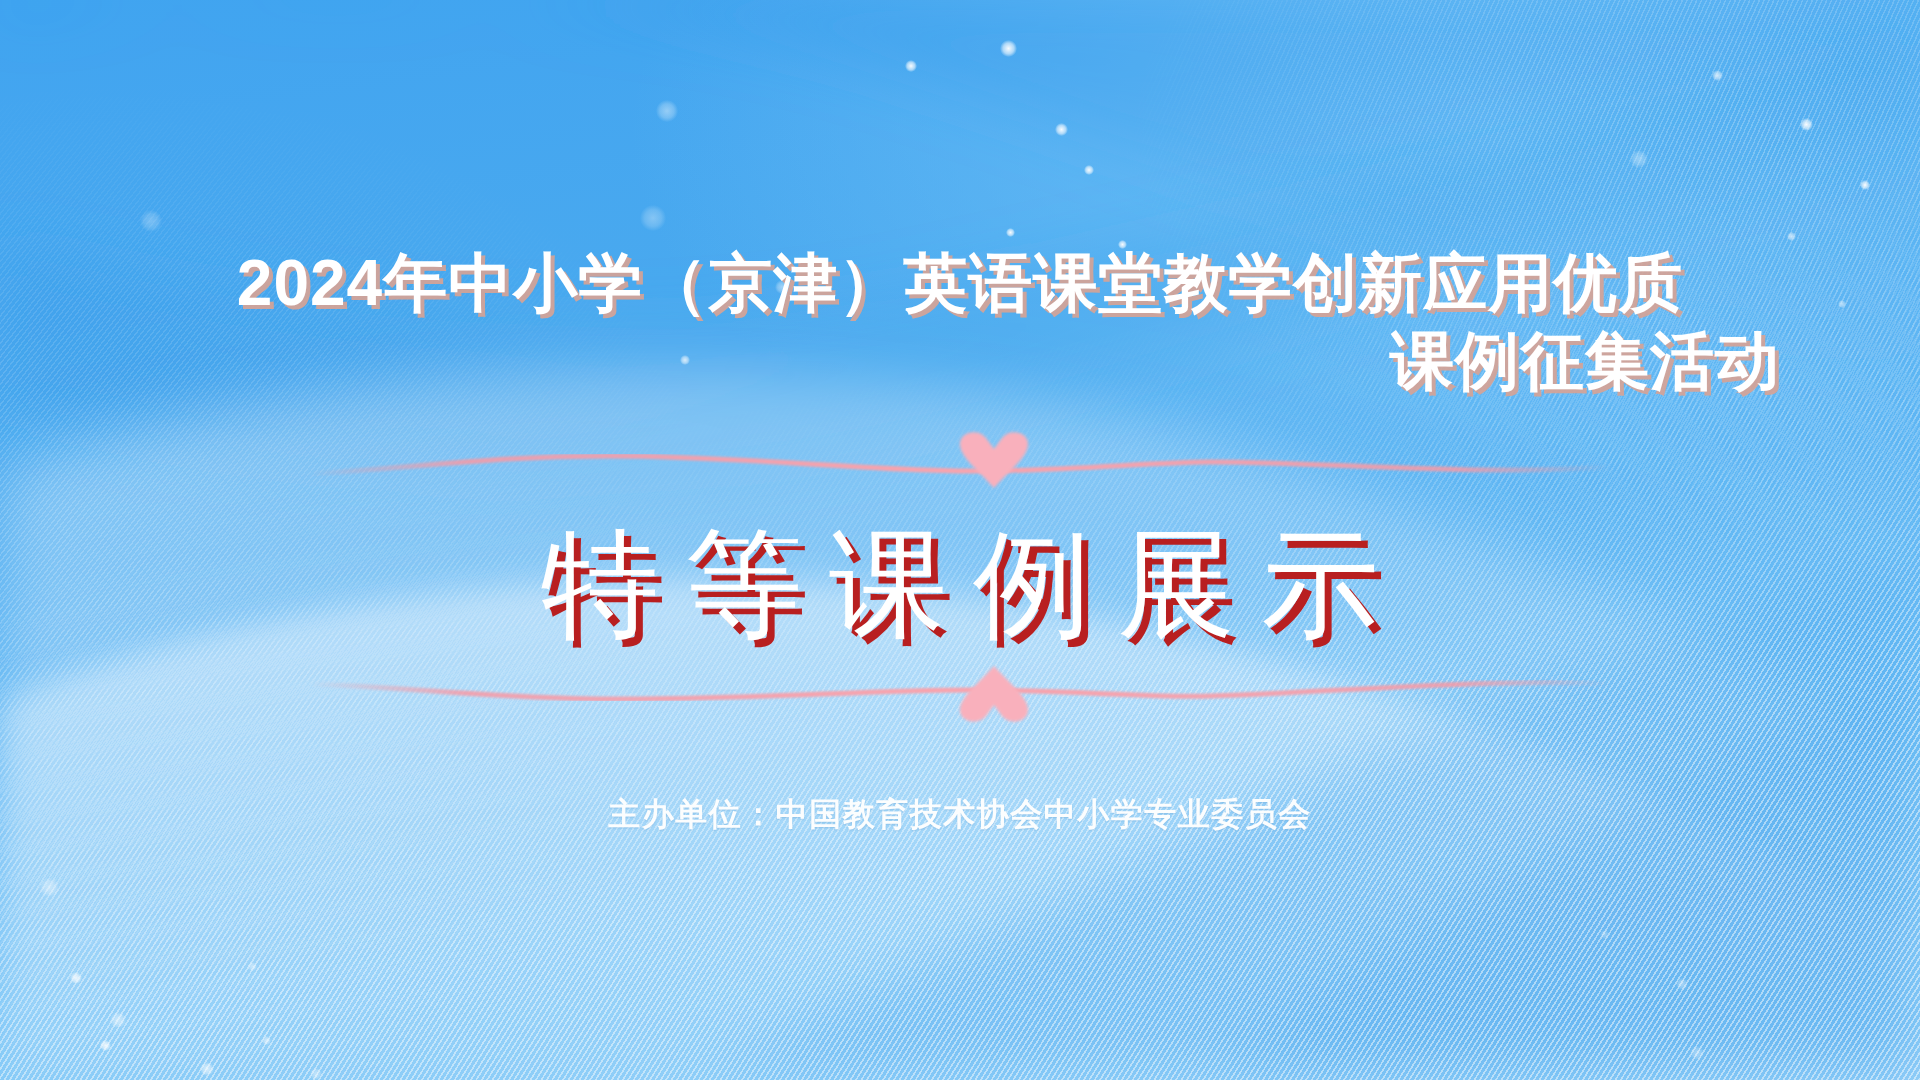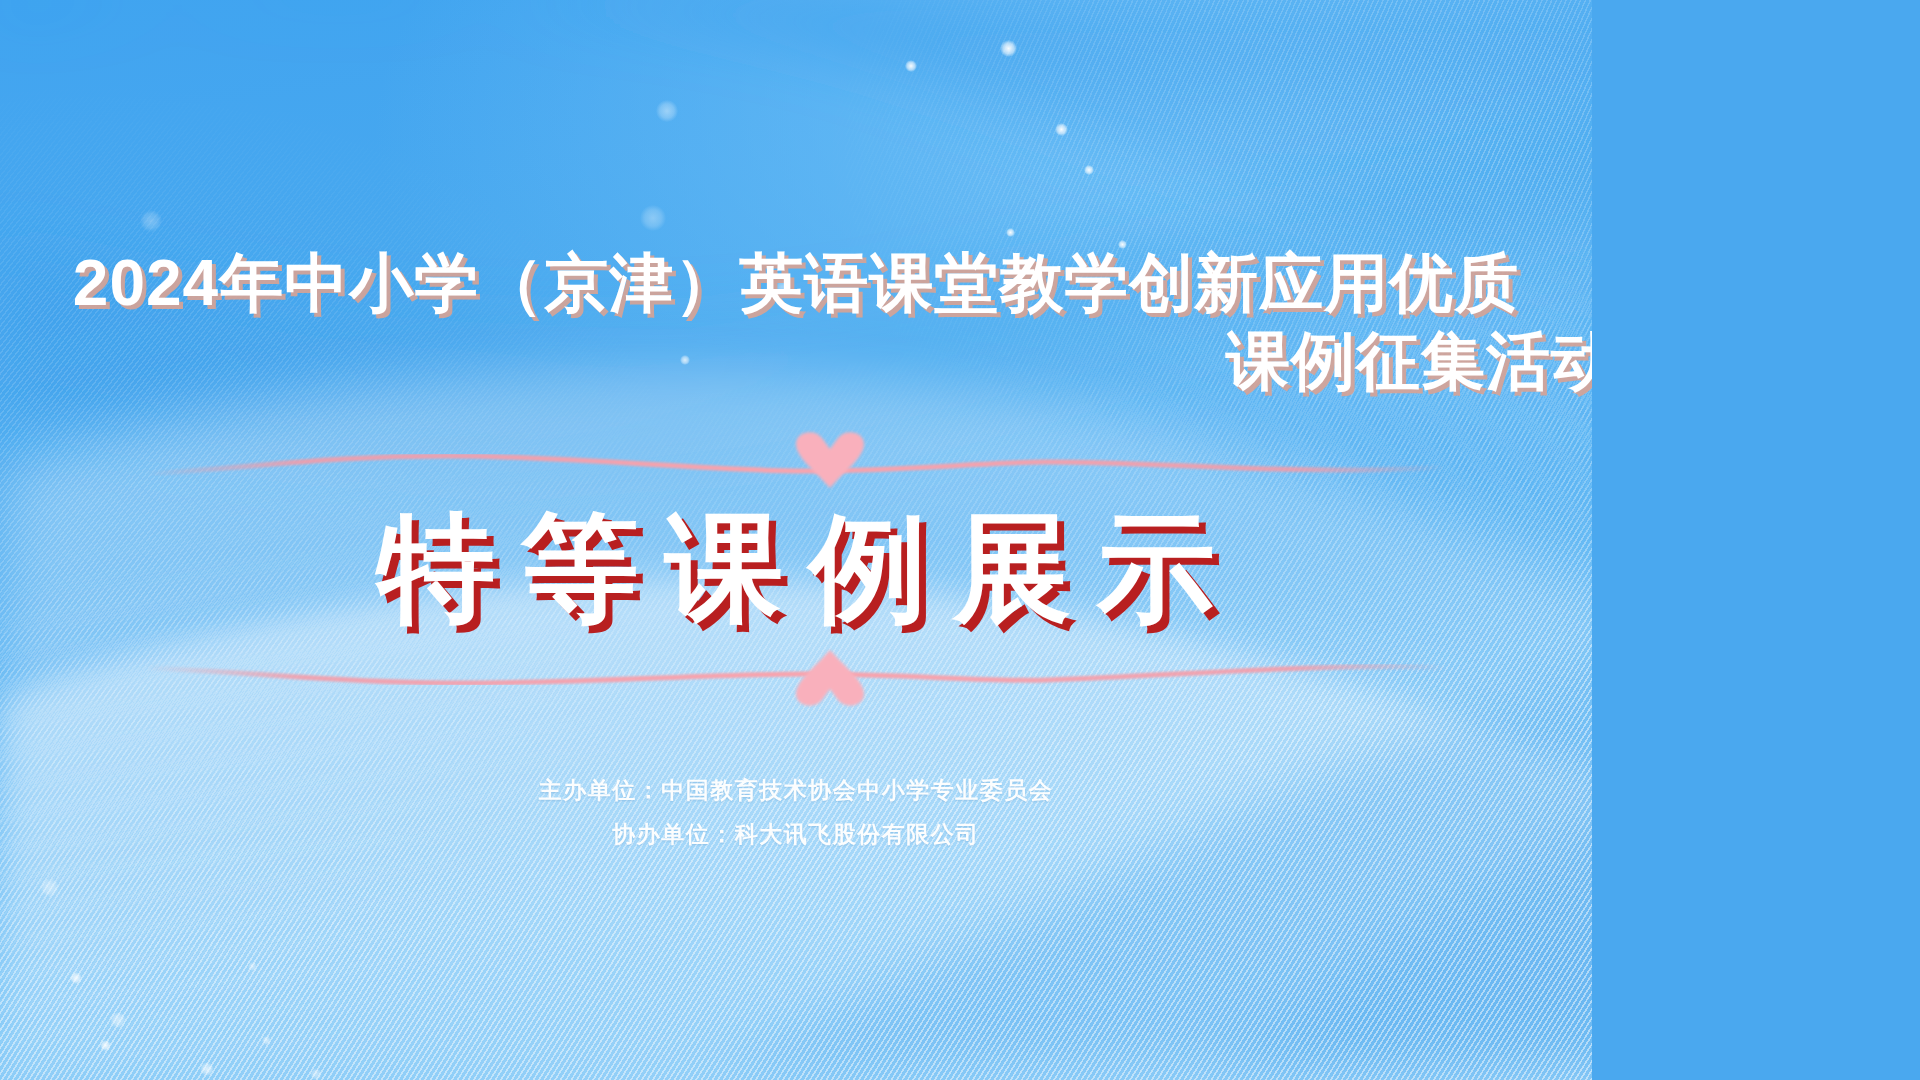--- a/index.html
+++ b/index.html
@@ -1,21 +1,21 @@
 <!DOCTYPE html>
 <html><head>
 <meta charset="utf-8">
 <style>
   * { margin:0; padding:0; box-sizing:border-box; }
   html,body { width:1920px; height:1080px; overflow:hidden; background:#4aa8ef; }
   body { font-family:"Liberation Sans","DejaVu Sans",sans-serif; }
 
   #slide {
     position:relative;
-    width:1592px; height:1080px;
+    width:1920px; height:1080px;
     overflow:hidden;
     background:
       radial-gradient(ellipse 1400px 700px at 78% 12%, #6fc0f7 0%, rgba(111,192,247,0) 62%),
       linear-gradient(172deg, #41a4f0 0%, #49a9ef 28%, #5bb4f3 52%, #7cc6f7 76%, #9bd3f9 100%);
   }
 
   
   .wavelayer { position:absolute; inset:0; pointer-events:none; }
   .wavelayer svg { position:absolute; inset:0; width:1920px; height:1080px; display:block; }
 
@@ -85,34 +85,34 @@
   .divider {
     position:relative;
     width:1300px;
     height:78px;
     margin-top:26px;
   }
   .divider.d2 { margin-top:0; }
   .divider svg { display:block; width:100%; height:100%; }
 
   .headline {
-    margin-top:0;
+    margin-top:16px;
     font-size:118px;
-    font-weight:700;
+    font-weight:400;
     line-height:1.1;
     color:#ffffff;
     letter-spacing:26px;
     text-indent:26px;
     text-shadow:7px 7px 0 #b81f20;
     white-space:nowrap;
   }
 
   .footer { margin-top:56px; text-align:center; }
   .footer-line {
-    font-size:23px;
+    font-size:32px;
     font-weight:700;
     color:#ffffff;
     line-height:1.92;
     letter-spacing:1.5px;
     text-shadow:0 1px 2px rgba(90,150,200,.35);
     opacity:.96;
   }
 </style>
 </head>
 <body>
@@ -238,17 +238,16 @@
       <svg viewBox="0 0 1300 78" preserveAspectRatio="none">
         <path d="M 0 34 C 110 38 180 48 300 49 C 430 50 560 40 660 40 C 760 40 840 48 900 46
                  C 1000 43 1090 35 1200 33 C 1255 32 1282 33 1300 34" stroke="url(#pinkLine)" stroke-width="5" fill="none" stroke-linecap="round" filter="url(#soft)"></path>
         <path d="M 650 60 C 650 72 668 76 676 66 L 684 55 L 692 66 C 700 76 718 72 718 60
                  C 718 47 700 34 684 16 C 668 34 650 47 650 60 Z" fill="#f9b0bc" filter="url(#softHeart)"></path>
       </svg>
     </div>
 
     <div class="footer">
       <div class="footer-line">主办单位：中国教育技术协会中小学专业委员会</div>
-      <div class="footer-line">协办单位：科大讯飞股份有限公司</div>
     </div>
 
   </div>
 </div>
 
 </body></html>

